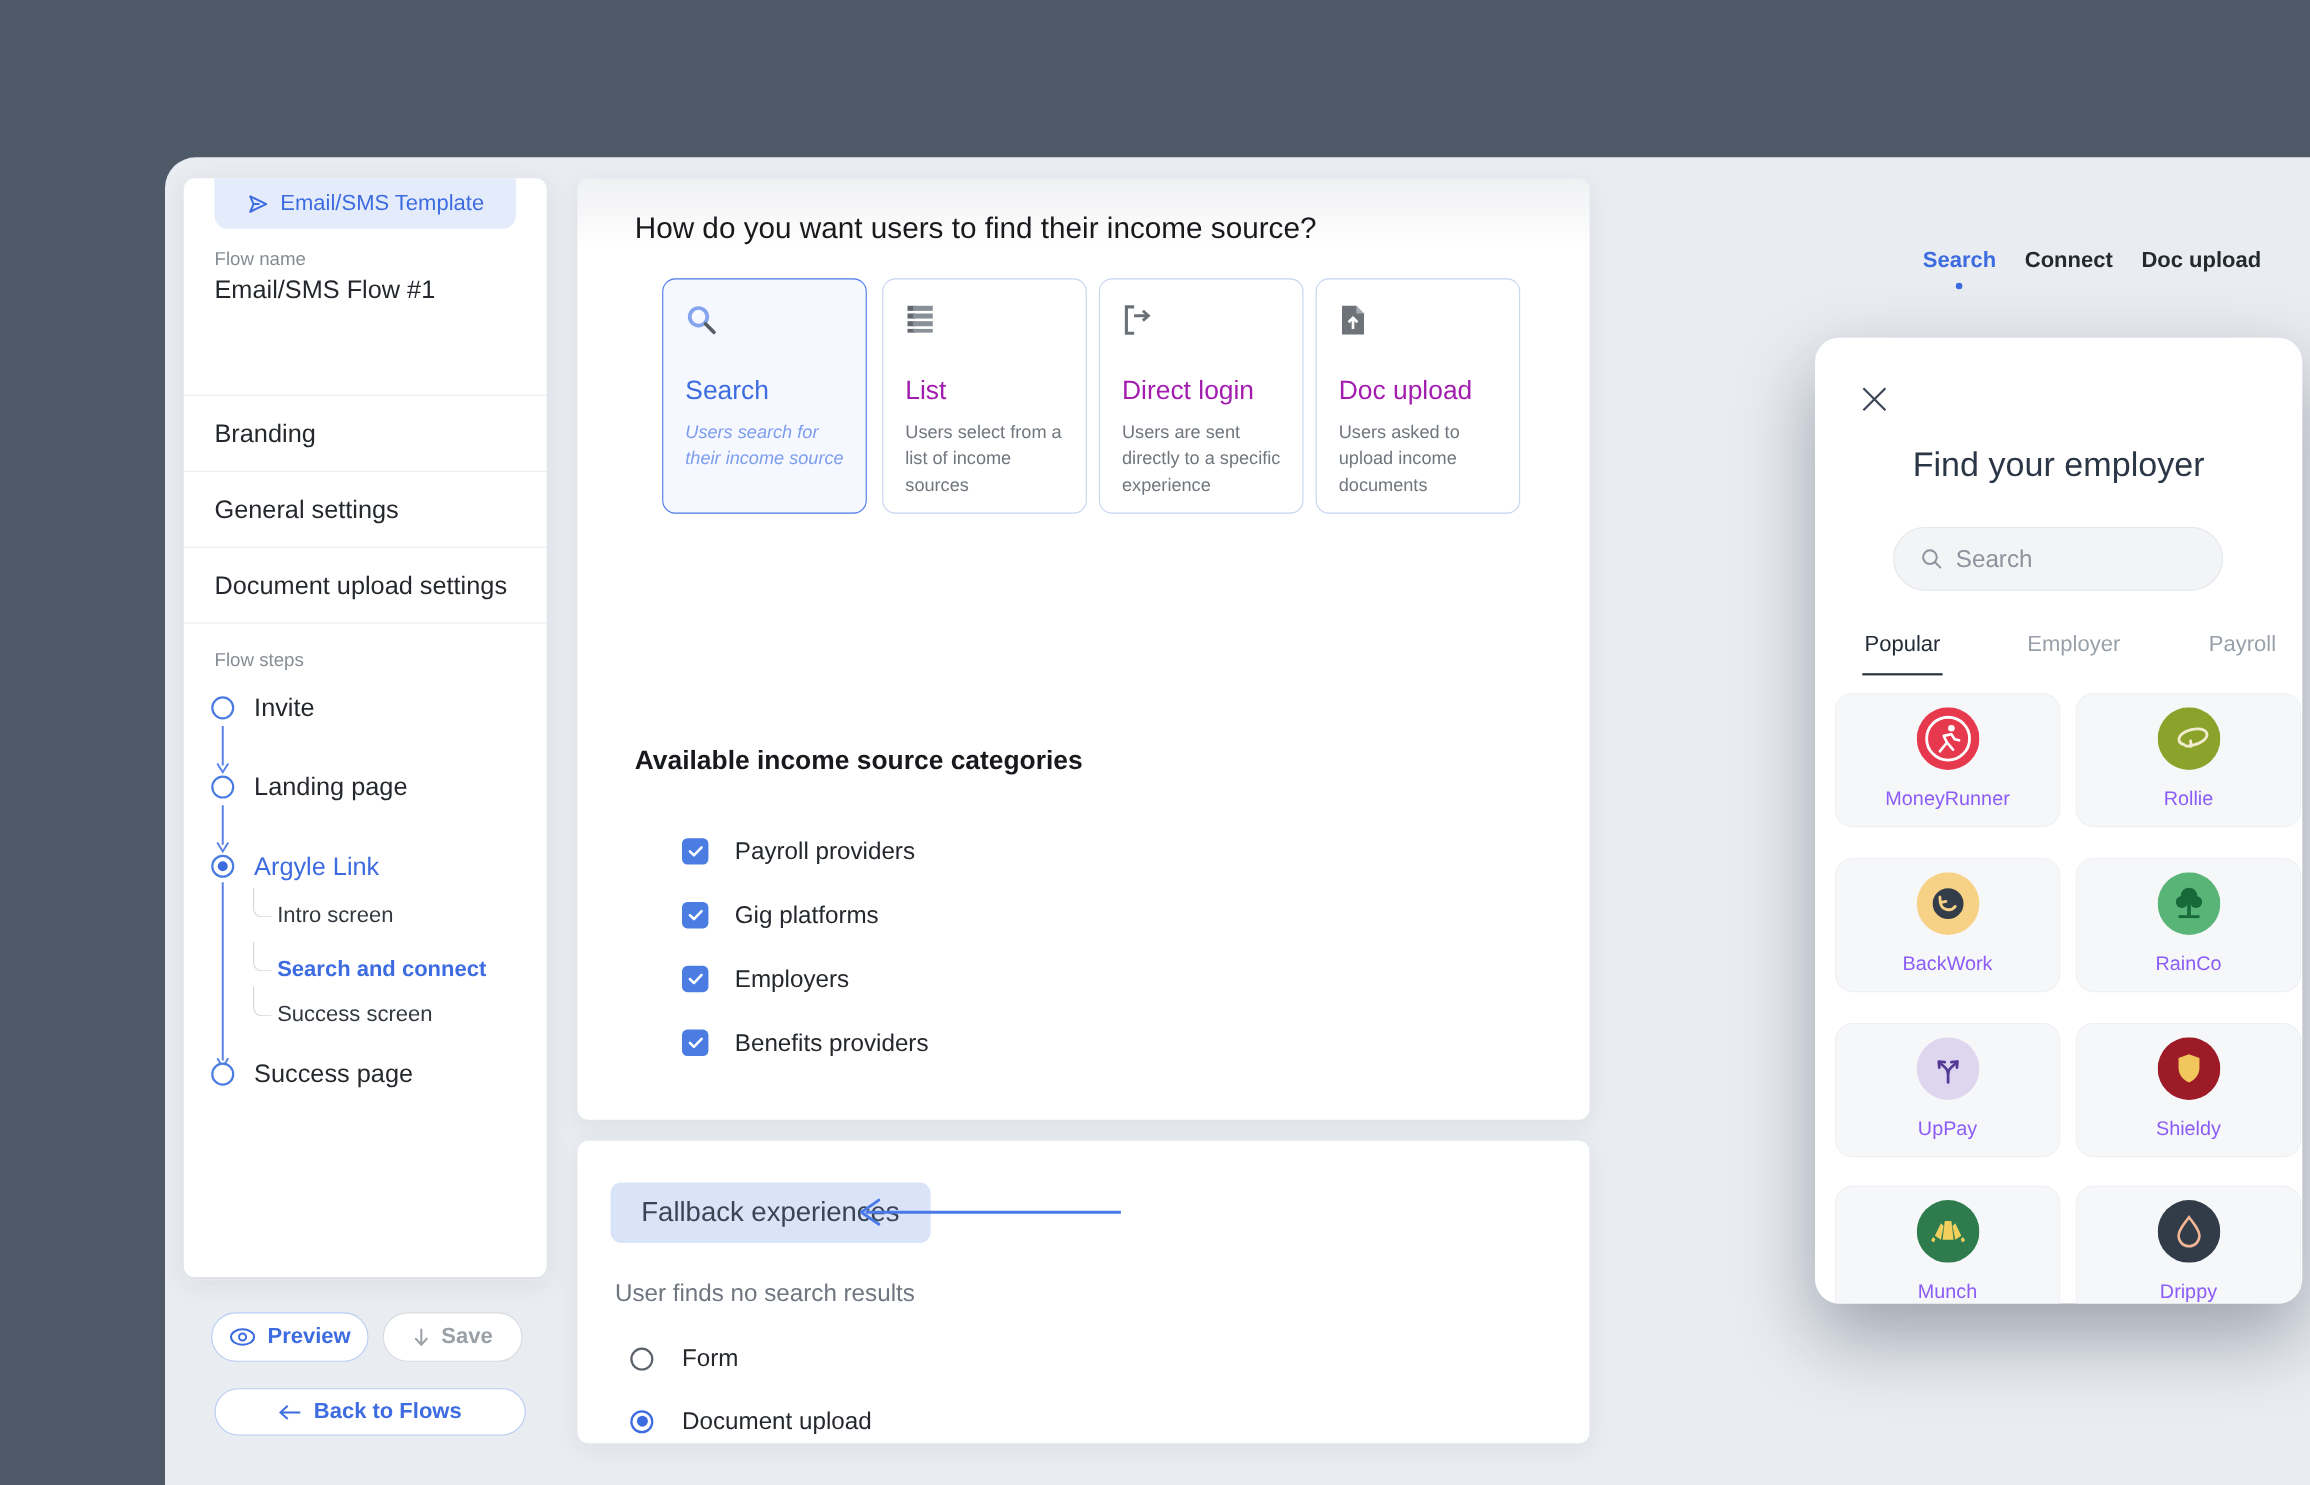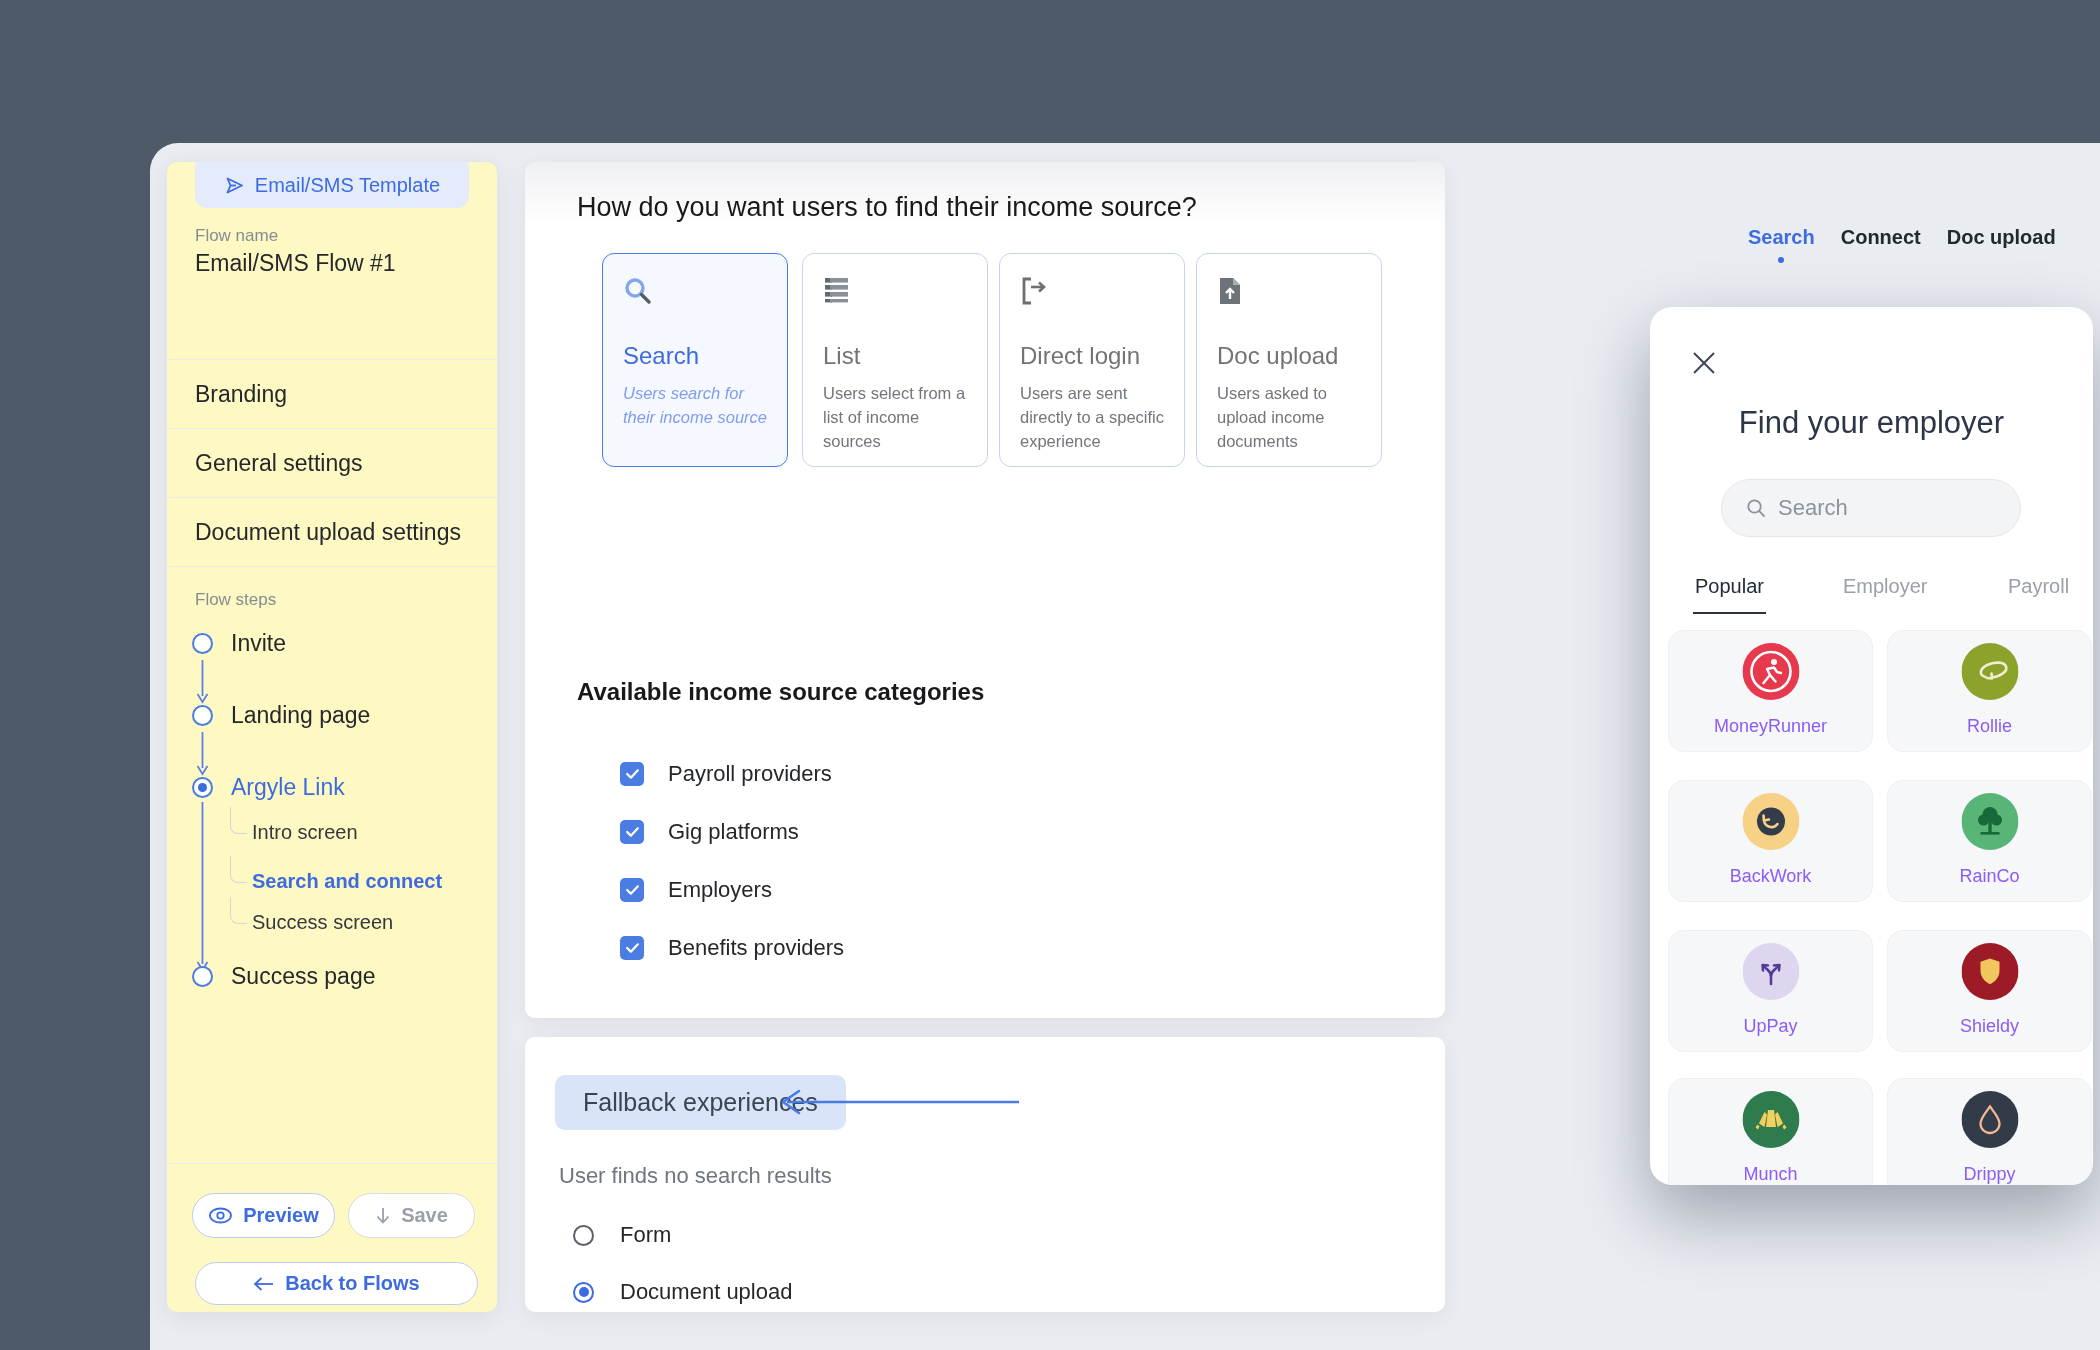--- a/index.html
+++ b/index.html
@@ -13,22 +13,22 @@
   .abs { position:absolute; }
 
   
   .app-window {
     position:absolute; left:150px; top:143px; width:1950px; height:1207px;
     background:#e9ecf1; border-radius:28px 0 0 0;
   }
 
   
   .sidebar {
-    position:absolute; left:17px; top:19px; width:330px; height:1150px;
-    background:#fef9c3; border-radius:10px;
+    position:absolute; left:17px; top:19px; width:330px; height:999px;
+    background:#ffffff; border-radius:10px;
     box-shadow:0 6px 24px rgba(40,50,70,.08);
   }
   .tpl-btn {
     position:absolute; left:28px; top:0; width:274px; height:46px;
     background:#e4ecfb; border-radius:0 0 12px 12px;
     display:flex; align-items:center; justify-content:center; gap:10px;
     color:#3d6be0; font-size:20px; font-weight:500; cursor:pointer;
   }
   .flow-name-label { position:absolute; left:28px; top:64px; font-size:17px; color:#868c94; }
   .flow-name { position:absolute; left:28px; top:88px; font-size:23px; color:#24282d; }
@@ -73,21 +73,21 @@
     position:absolute; left:375px; top:894px; width:920px; height:275px;
     background:#ffffff; border-radius:10px; box-shadow:0 6px 24px rgba(40,50,70,.06);
   }
   .question { position:absolute; left:52px; top:30px; font-size:27px; font-weight:500; color:#17191c; }
   .opt-card {
     position:absolute; top:91px; width:186px; height:214px;
     border:1px solid #c6d4f0; border-radius:12px; background:#fff;
     padding:22px 20px; cursor:pointer;
   }
   .opt-card.selected { border:1.5px solid #4a79e8; background:#f5f8fe; }
-  .opt-title { position:absolute; left:20px; top:88px; font-size:24px; color:#737373; }
+  .opt-title { position:absolute; left:20px; top:88px; font-size:24px; color:#a21caf; }
   .opt-title.blue { color:#3d6be0; }
   .opt-desc { position:absolute; left:20px; top:128px; width:146px; font-size:16.5px; line-height:1.45; color:#70767d; }
   .opt-desc.blue { color:#7f9ded;font-style:italic; }
   .title-field {
     position:absolute; left:52px; top:365px; width:845px; height:84px;
     background:#ebecee; border-radius:14px; padding:14px 26px; cursor:text;
   }
   .title-field .lbl { font-size:17px; color:#7c828a; }
   .title-field .val { font-size:23px; color:#24282d; margin-top:6px; }
   .cat-heading { position:absolute; left:52px; top:516px; font-size:24px; color:#17191c; }

